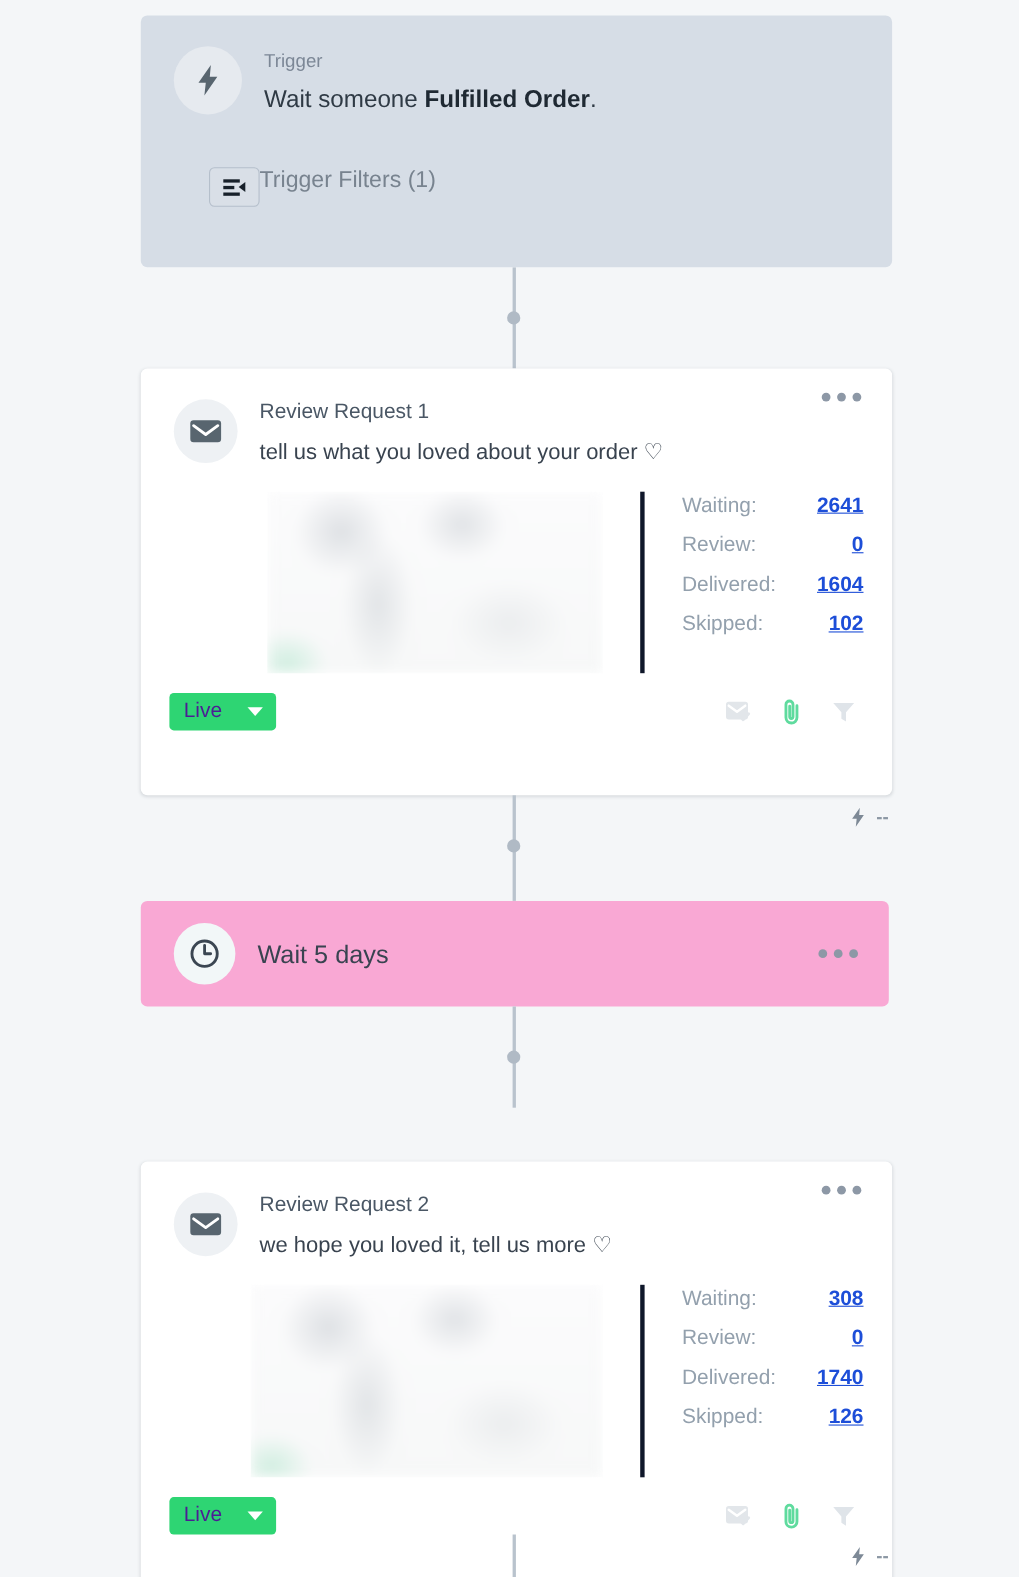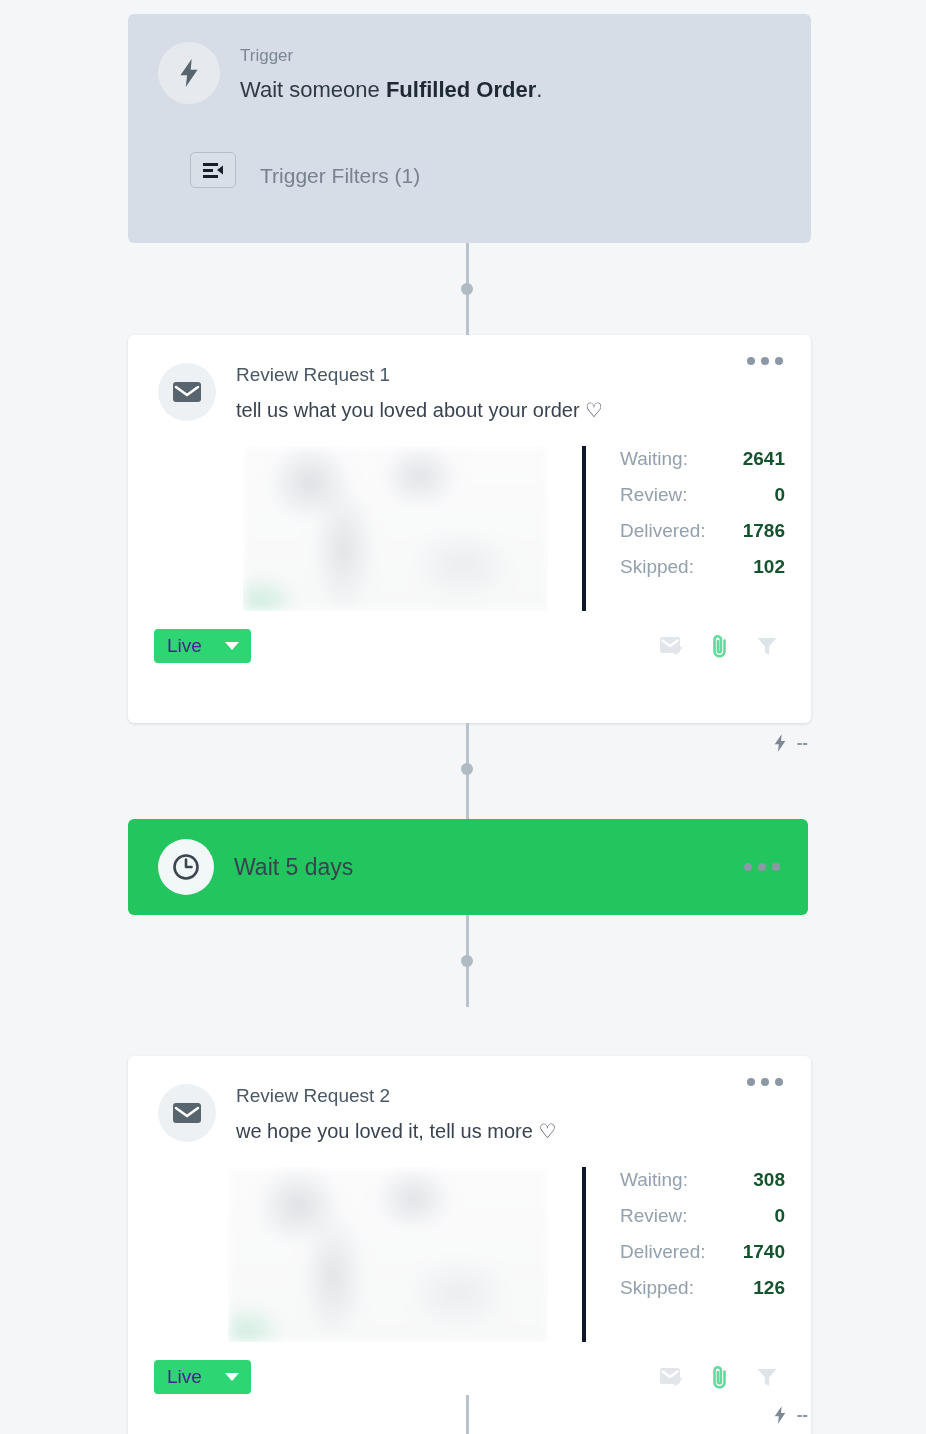--- a/index.html
+++ b/index.html
@@ -73,22 +73,21 @@
   }
   .trigger-sentence {
     font-size: 22px;
     color: #2f3a45;
     font-weight: 400;
   }
   .trigger-sentence b { font-weight: 700; color: #1f2933; }
 
   .trigger-filters-row {
     display: flex;
-    align-items: flex-end;
-    gap: 24px;
+    align-items: flex-start;
     margin-top: 48px;
     padding-left: 32px;
   }
   .filter-btn {
     width: 46px;
     height: 36px;
     border: 1px solid #b5bfcb;
     border-radius: 5px;
     background: #d9dfe7;
     display: flex;
@@ -191,21 +190,21 @@
   }
   .stat-row {
     display: flex;
     justify-content: space-between;
     align-items: baseline;
     font-size: 19px;
     margin-bottom: 14px;
   }
   .stat-row:last-child { margin-bottom: 0; }
   .stat-label { color: #93a0ad; font-weight: 400; }
-  .stat-value { color: #14532d; font-weight: 700; }
+  .stat-value { color: #1d4ed8; font-weight: 700; text-decoration: underline; }
 
   
   .card-footer {
     display: flex;
     align-items: center;
     justify-content: space-between;
     padding: 18px 26px 22px 26px;
   }
   .live-badge {
     background: #2ed573;
@@ -244,21 +243,21 @@
     gap: 9px;
     font-size: 17px;
     color: #8b97a4;
     font-weight: 700;
   }
 
   
   .wait-node {
     top: 819px;
     height: 96px;
-    background: #22c55e;
+    background: #f9a8d4;
     display: flex;
     align-items: center;
     padding: 0 28px 0 30px;
     position: absolute;
     left: 128px;
     width: 680px;
     border-radius: 6px;
   }
   .wait-icon-circle {
     width: 56px;
@@ -342,21 +341,21 @@
         <div class="stat-row">
           <span class="stat-label">Waiting:</span>
           <span class="stat-value">2641</span>
         </div>
         <div class="stat-row">
           <span class="stat-label">Review:</span>
           <span class="stat-value">0</span>
         </div>
         <div class="stat-row">
           <span class="stat-label">Delivered:</span>
-          <span class="stat-value">1786</span>
+          <span class="stat-value">1604</span>
         </div>
         <div class="stat-row">
           <span class="stat-label">Skipped:</span>
           <span class="stat-value">102</span>
         </div>
       </div>
     </div>
 
     <div class="card-footer">
       <div class="live-badge">

